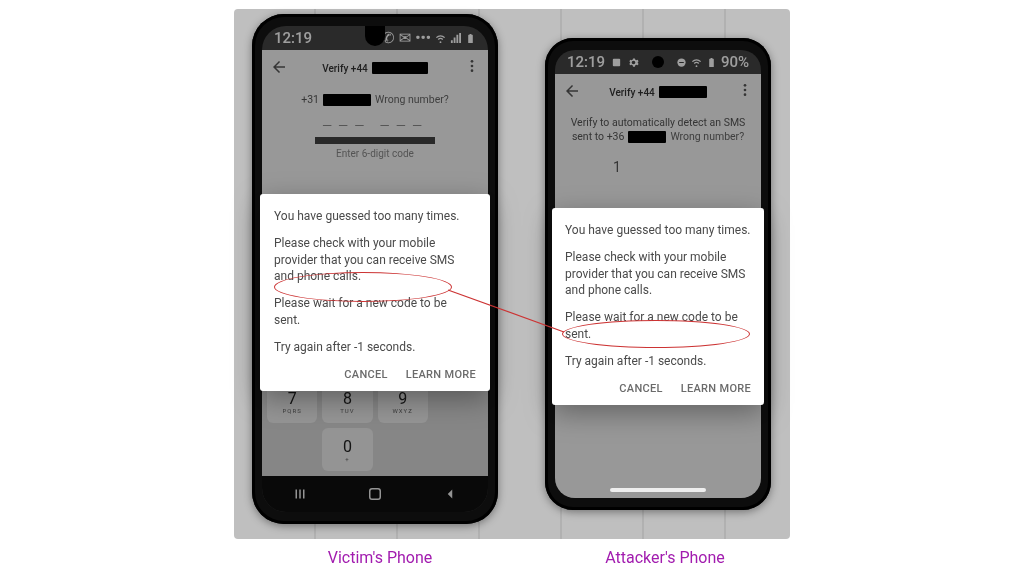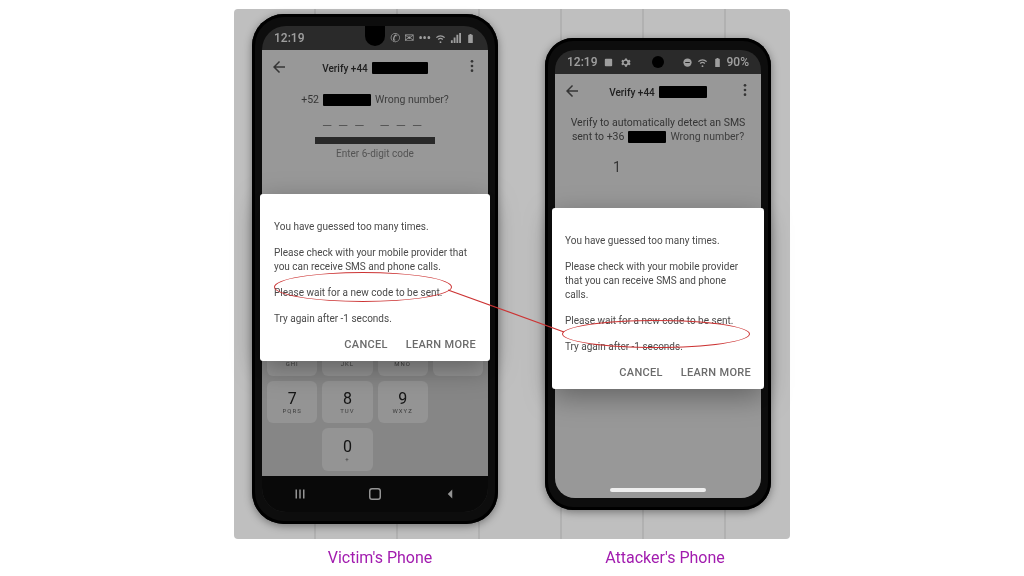--- a/index.html
+++ b/index.html
@@ -9,42 +9,42 @@
       repeating-linear-gradient(90deg,#c7c2ba 0 80px,#b9b3aa 80px 82px),
       linear-gradient(#d8d3ca,#b8b2a8);
     filter:grayscale(100%) contrast(.95);
     border-radius:4px}
   .phone{position:absolute;border-radius:32px;background:#0d0d0d;box-shadow:0 0 0 3px #000 inset,0 2px 8px rgba(0,0,0,.4)}
   .screen{position:absolute;left:10px;right:10px;top:12px;bottom:12px;border-radius:24px;overflow:hidden;background:#2a2a2a}
   .dimmer{filter:brightness(.62) grayscale(100%)}
   .notch{position:absolute;top:0;left:50%;transform:translateX(-50%)}
   .notch.drop{width:20px;height:20px;background:#000;border-radius:0 0 12px 12px}
   .notch.hole{width:12px;height:12px;background:#000;border-radius:50%;top:6px}
-  .status{position:absolute;top:0;left:0;right:0;height:24px;display:flex;justify-content:space-between;align-items:center;padding:0 12px;color:#fff;font-size:12px;font-weight:500}
+  .status{position:absolute;top:0;left:0;right:0;height:24px;display:flex;justify-content:space-between;align-items:center;padding:0 12px;color:#fff;font-size:15px;font-weight:500}
   .status .icons{display:flex;gap:4px;align-items:center}
   .status svg{width:11px;height:11px;fill:#fff}
   .appbar{position:absolute;top:24px;left:0;right:0;height:36px;display:flex;align-items:center;justify-content:center;color:#222;background:#f5f5f5}
   .appbar .back{position:absolute;left:8px;top:8px}
   .appbar .more{position:absolute;right:8px;top:8px}
   .appbar .title{font-size:10px;font-weight:500;color:#333;display:flex;align-items:center;gap:4px}
   .redact{display:inline-block;background:#000;height:12px;border-radius:1px}
   .redact.w48{width:48px}.redact.w38{width:38px}.redact.w56{width:56px}
   .content{position:absolute;top:60px;left:0;right:0;bottom:0;background:#f5f5f5;color:#555;text-align:center;padding:6px 14px 0;font-size:10.5px;line-height:1.35}
   .code-dashes{margin:10px auto 2px;letter-spacing:6px;color:#888;font-size:13px}
   .hint{font-size:10px;color:#888;border-top:7px solid #14532d;display:inline-block;padding-top:3px;width:120px}
   .keypad{position:absolute;left:0;right:0;bottom:36px;height:186px;background:#d8d8d8;display:grid;grid-template-columns:repeat(4,1fr);grid-template-rows:repeat(4,1fr);gap:5px;padding:5px}
   .key{background:#eee;border-radius:6px;display:flex;flex-direction:column;align-items:center;justify-content:center;font-size:16px;color:#222}
   .key .sub{font-size:6px;color:#666;letter-spacing:1px;margin-top:-1px}
   .key.blank{background:#d8d8d8}
   .navbar{position:absolute;left:0;right:0;bottom:0;height:36px;background:#0e0e0e;display:flex;align-items:center;justify-content:space-around}
   .navbar svg{width:18px;height:18px;fill:#eee}
   .gesture{position:absolute;left:50%;bottom:6px;transform:translateX(-50%);width:96px;height:4px;border-radius:2px;background:#eee}
   
   .dialog{position:absolute;left:50%;transform:translateX(-50%);background:#fff;border-radius:3px;box-shadow:0 8px 28px rgba(0,0,0,.35);color:#4a4a4a;text-align:left;filter:grayscale(100%)}
-  .dialog p{margin:12px 0 10px;font-size:10px;line-height:1.4}
+  .dialog p{margin:0 0 10px;font-size:12px;line-height:1.4}
   .dialog .actions{display:flex;justify-content:flex-end;gap:18px;font-size:11px;color:#6b6b6b;font-weight:500;letter-spacing:.3px}
   
   .ellipse{position:absolute;border:1.5px solid #c33;border-radius:50%/50%;pointer-events:none}
   .connector{position:absolute;pointer-events:none}
   .caption{position:absolute;font-size:16px;color:#a21caf;text-align:center}
 </style>
 </head>
 <body>
 
 <div class="stage">
@@ -79,21 +79,21 @@
             <span class="redact w56"></span>
           </span>
           <svg class="more" width="16" height="16" viewBox="0 0 24 24" fill="#555">
               <circle cx="12" cy="5" r="2"></circle>
               <circle cx="12" cy="12" r="2"></circle>
               <circle cx="12" cy="19" r="2"></circle>
             </svg>
         </div>
         <div class="content">
           <div style="display:flex;justify-content:center;gap:4px;align-items:center;margin-top:1px">
-            <span>+52</span>
+            <span>+31</span>
             <span class="redact w48"></span>
             <span style="color:#666">Wrong number?</span>
           </div>
           <div class="code-dashes">——— ———</div>
           <div class="hint">Enter 6-digit code</div>
         </div>
 
         <div class="keypad">
           <div class="key">
               <span>1</span>

